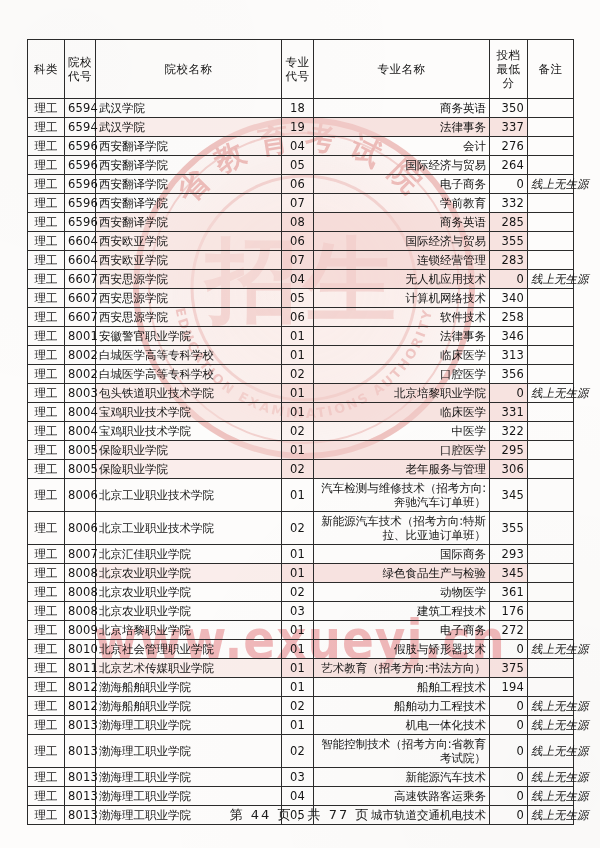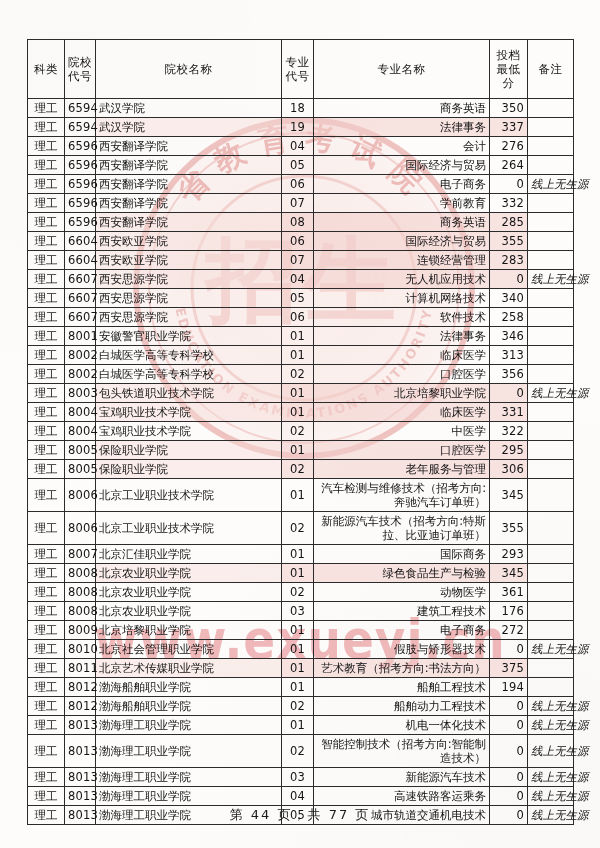--- a/index.html
+++ b/index.html
@@ -467,21 +467,21 @@
             <td class="zcode">01</td>
             <td class="zname">机电一体化技术</td>
             <td class="score">0</td>
             <td class="remark">线上无生源</td>
           </tr>
           <tr class="r-double">
             <td class="kelei">理工</td>
             <td class="ycode">8013</td>
             <td class="yname">渤海理工职业学院</td>
             <td class="zcode">02</td>
-            <td class="zname">智能控制技术（招考方向:智能制造技术）</td>
+            <td class="zname">智能控制技术（招考方向:省教育考试院）</td>
             <td class="score">0</td>
             <td class="remark">线上无生源</td>
           </tr>
           <tr class="r-single">
             <td class="kelei">理工</td>
             <td class="ycode">8013</td>
             <td class="yname">渤海理工职业学院</td>
             <td class="zcode">03</td>
             <td class="zname">新能源汽车技术</td>
             <td class="score">0</td>

